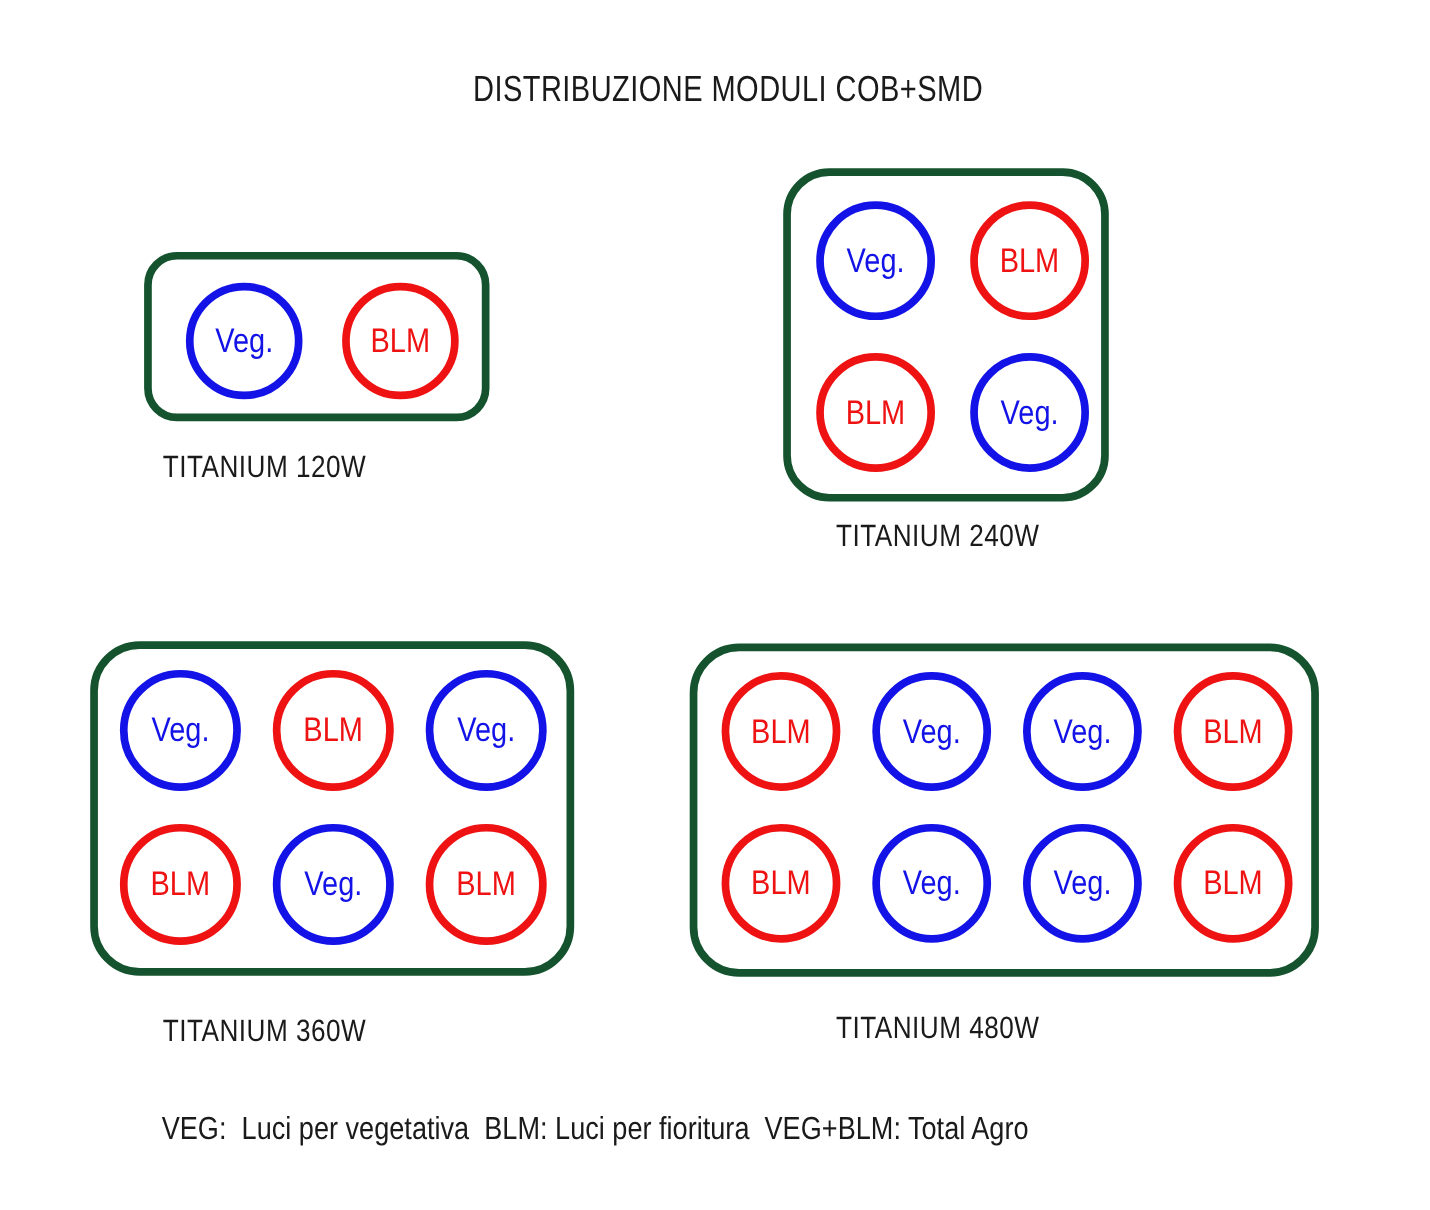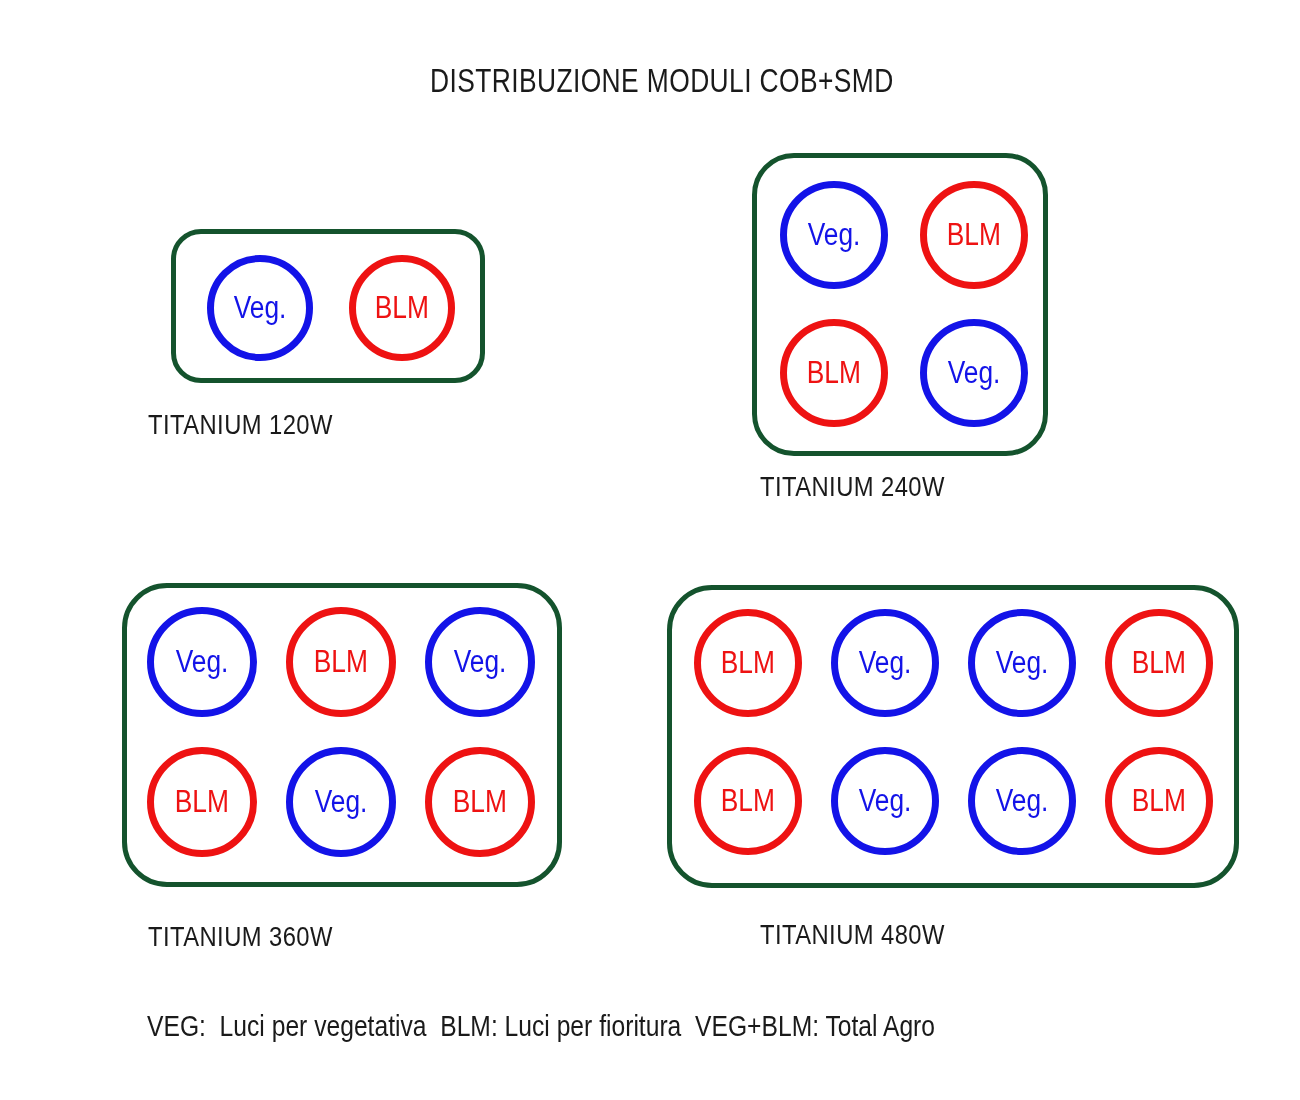--- a/index.html
+++ b/index.html
@@ -23,22 +23,21 @@
     color: #1a1a1a;
     white-space: nowrap;
     transform: scaleX(0.80);
     transform-origin: left top;
     letter-spacing: 0.5px;
   }
   .panel {
     position: absolute;
     box-sizing: border-box;
     background: #ffffff;
-    border: 5px solid #14532d;
-    margin-left: 40px;
+    border: 7px solid #14532d;
   }
   #panel-120w {
     left: 131px; top: 229px;
     width: 314px; height: 154px;
     border-radius: 30px;
     display: flex;
     padding: 21px 0 0 31px;
     column-gap: 36px;
     align-items: flex-start;
   }

